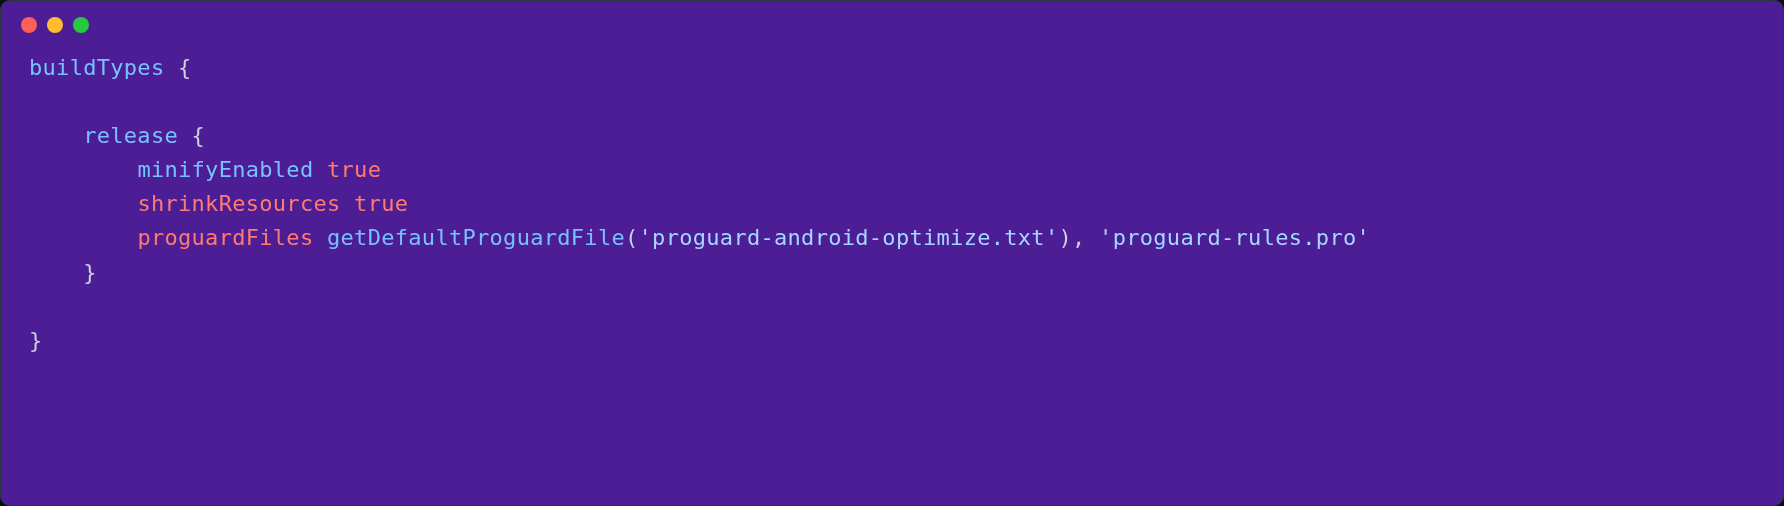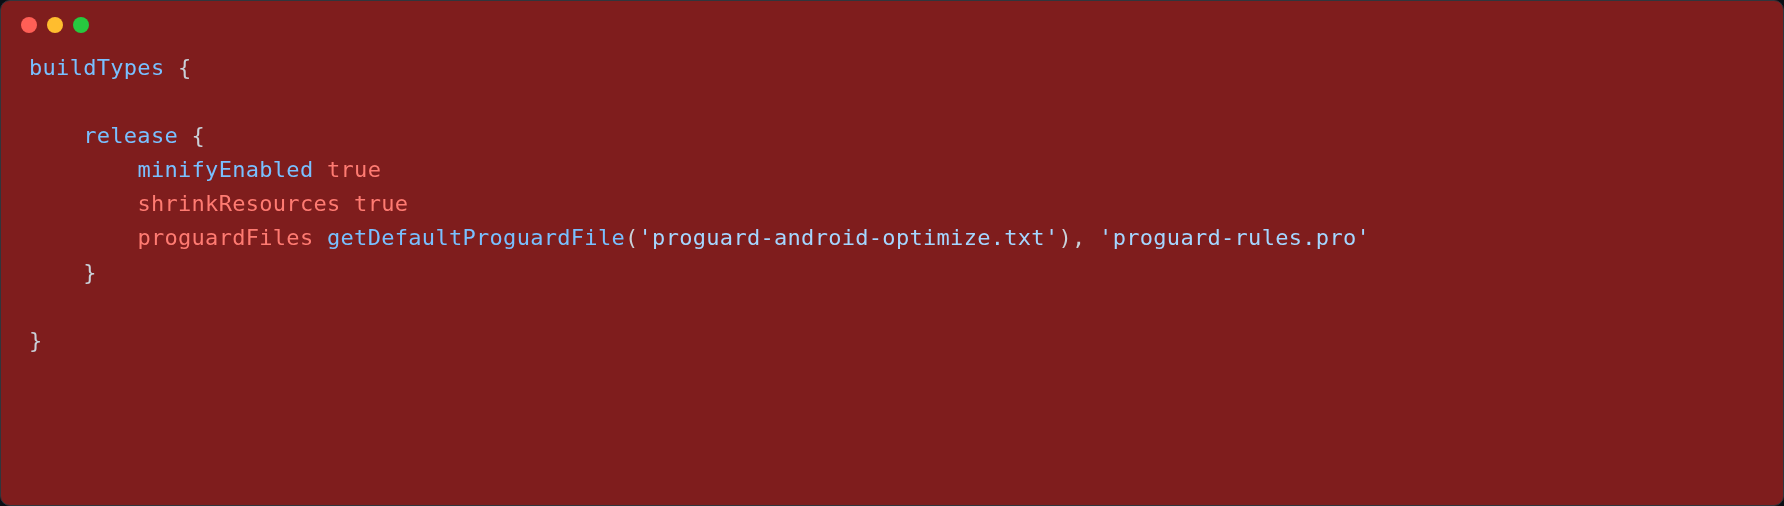--- a/index.html
+++ b/index.html
@@ -11,21 +11,21 @@
       background: #0a0e14;
       font-family: 'Menlo', 'Monaco', 'Consolas', monospace;
       font-size: 22px;
       line-height: 1.55;
       padding: 0;
       width: 1784px;
       height: 506px;
       overflow: hidden;
     }
     .window {
-      background: #7f1d1d;
+      background: #4c1d95;
       border: 1px solid #30363d;
       border-radius: 10px;
       width: 100%;
       height: 100%;
       overflow: hidden;
     }
     .titlebar {
       display: flex;
       align-items: center;
       gap: 10px;

